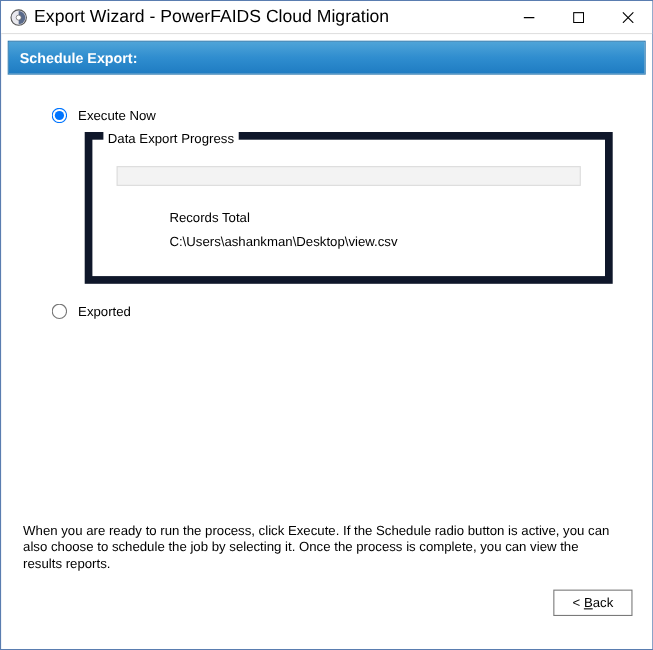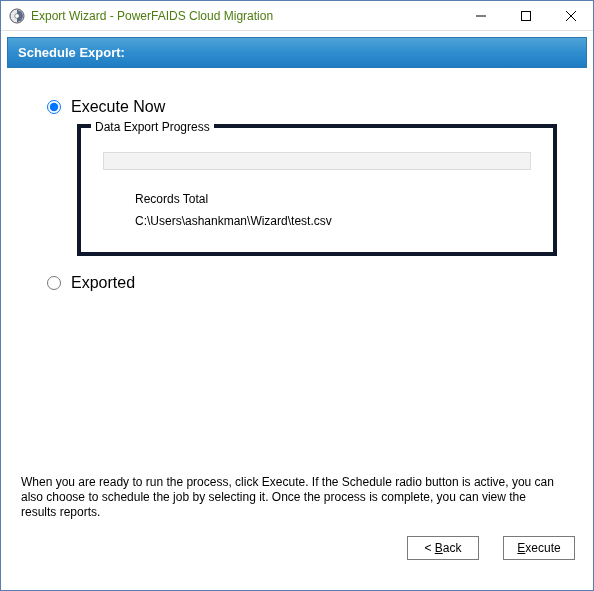--- a/index.html
+++ b/index.html
@@ -20,22 +20,22 @@
     background: #fff;
     border-bottom: 1px solid #e0e0e0;
   }
   .titlebar .app-icon {
     width: 16px; height: 16px;
     margin: 0 6px 0 8px;
     display: flex; align-items: center; justify-content: center;
   }
   .titlebar .title {
     flex: 1;
-    font-size: 12px;
-    color: #4d7c0f;
+    font-size: 16px;
+    color: #000000;
   }
   .win-controls {
     display: flex;
     height: 100%;
   }
   .win-btn {
     width: 45px;
     display: flex;
     align-items: center;
     justify-content: center;
@@ -63,46 +63,46 @@
     display: flex;
     align-items: center;
     gap: 10px;
     margin: 10px 0 8px 10px;
   }
   .radio-row input[type=radio] {
     width: 14px; height: 14px;
     margin: 0;
   }
   .radio-label {
-    font-size: 16px;
+    font-size: 12px;
     text-align: right;
   }
   .fieldset {
-    border: 4px solid #0f172a;
+    border: 7px solid #0f172a;
     margin: 0 0 0 40px;
     padding: 18px 18px 20px 18px;
     position: relative;
   }
   .fieldset .legend {
     position: absolute;
     top: -8px;
     left: 10px;
     background: #fff;
     padding: 0 4px;
     font-size: 12px;
     color: #000;
   }
   .progress-bar {
     height: 18px;
     background: #f3f3f3;
     border: 1px solid #dcdcdc;
     margin: 6px 4px 18px 4px;
   }
   .info-lines {
-    margin-left: 36px;
+    margin-left: 52px;
     line-height: 22px;
   }
   .instructions {
     position: absolute;
     bottom: 8px;
     left: 6px;
     right: 18px;
     font-size: 12px;
     color: #000;
     line-height: 15px;
@@ -169,29 +169,28 @@
     <div class="radio-row">
       <input type="radio" name="mode" checked="" style="">
       <span class="radio-label">Execute Now</span>
     </div>
 
     <div class="fieldset">
       <span class="legend">Data Export Progress</span>
       <div class="progress-bar"></div>
       <div class="info-lines">
         <div>Records Total</div>
-        <div>C:\Users\ashankman\Wizard\test.csv</div>
+        <div>C:\Users\ashankman\Desktop\view.csv</div>
       </div>
     </div>
 
     <div class="radio-row schedule-block">
       <input type="radio" name="mode" style="">
       <span class="radio-label">Exported</span>
     </div>
 
     <div class="instructions">When you are ready to run the process, click Execute.  If the Schedule radio button is active, you can also choose to schedule the job by selecting it. Once the process is complete, you can view the results reports.</div>
   </div>
 
   <div class="button-bar">
     <button class="btn"><span>&lt; </span><span class="ul">B</span><span>ack</span></button>
-    <button class="btn"><span class="ul">E</span><span>xecute</span></button>
   </div>
 </div>
 
 </body></html>

